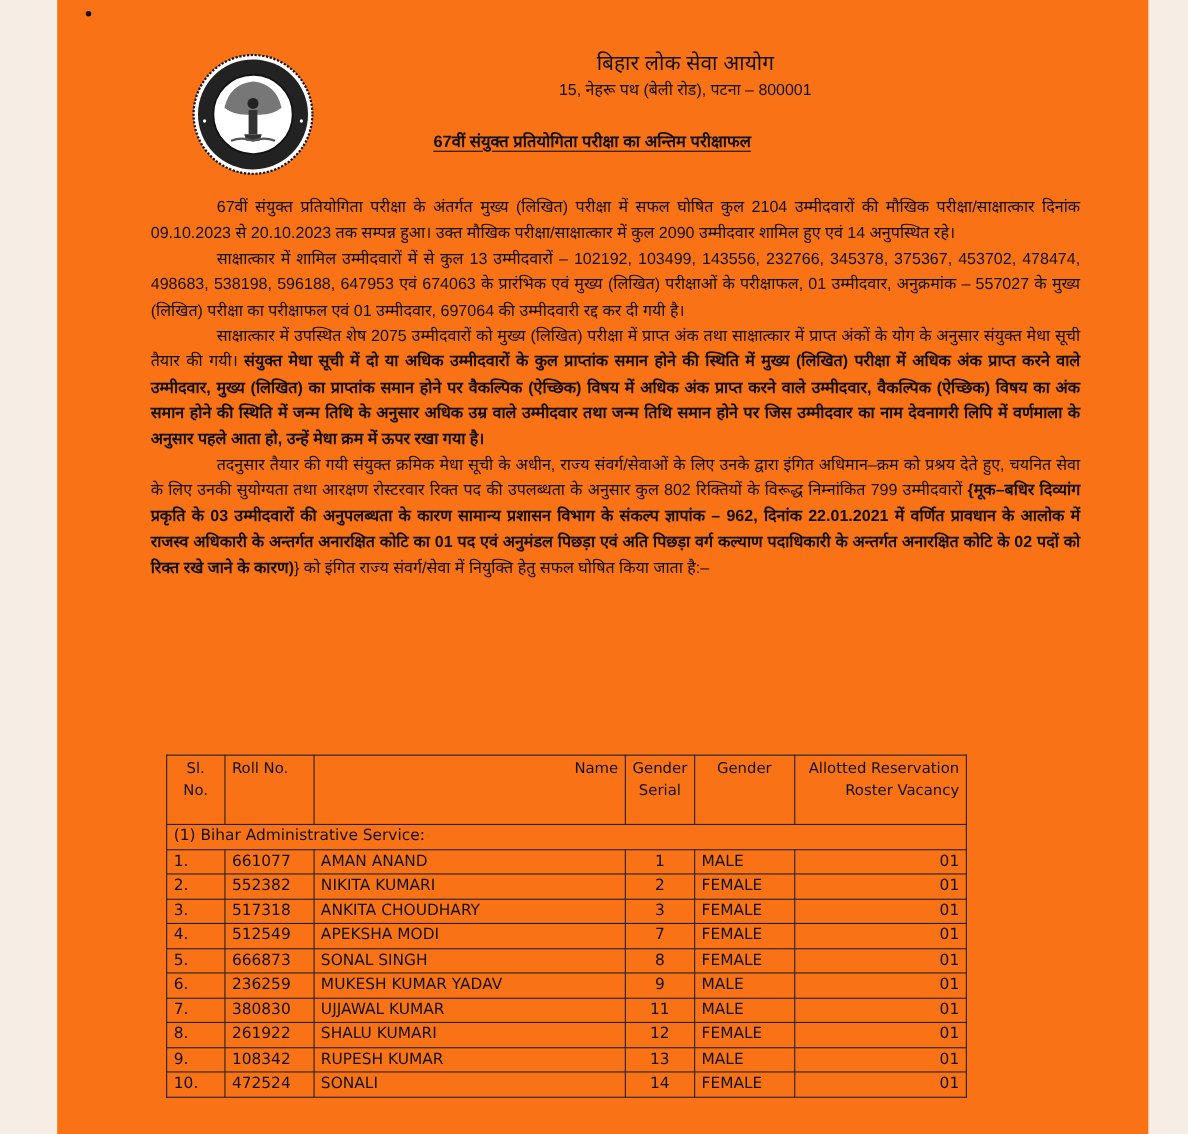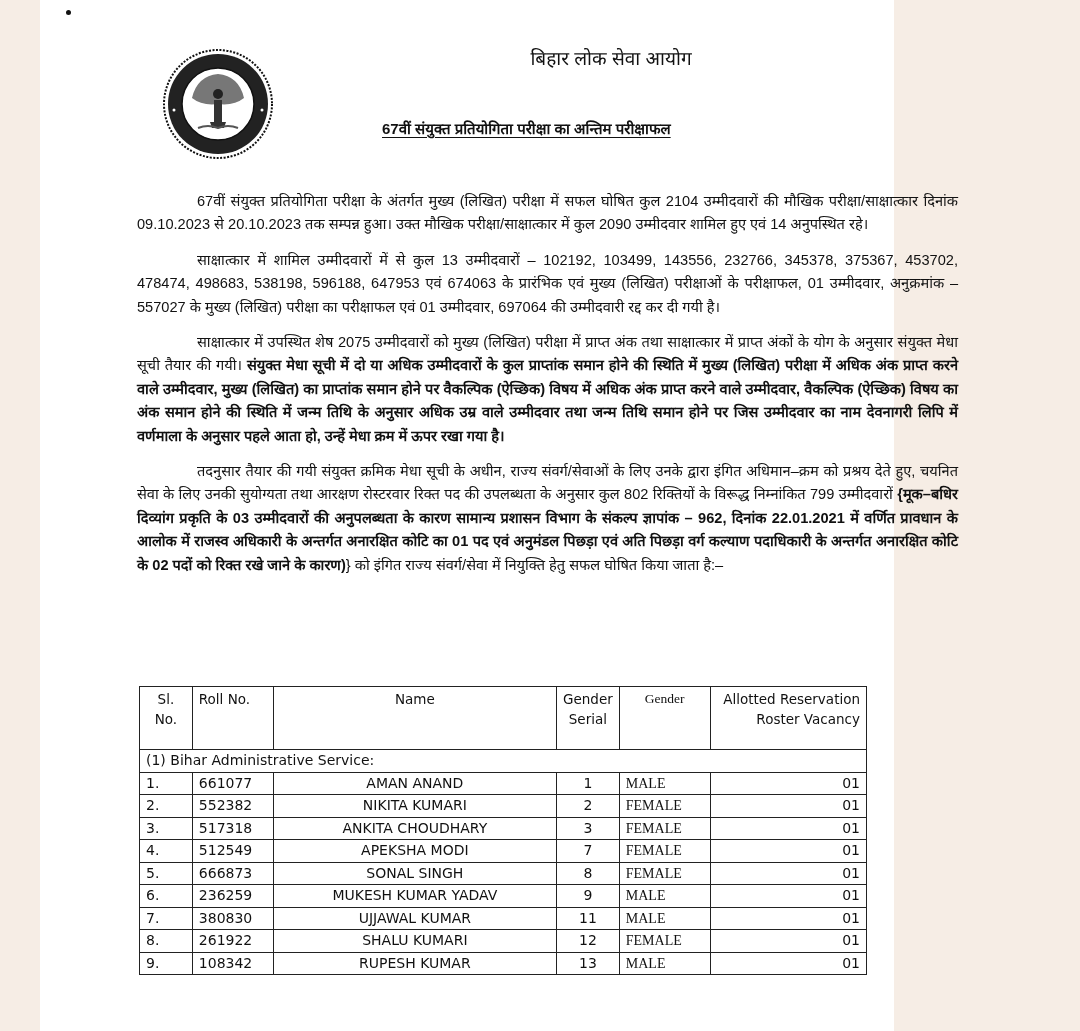--- a/index.html
+++ b/index.html
@@ -4,22 +4,22 @@
 <style>
   html, body { margin: 0; padding: 0; }
   body {
     width: 1080px; height: 1031px; overflow: hidden;
     background: #f6ede5;
     font-family: "Liberation Sans", "DejaVu Sans", sans-serif;
     color: #111;
     position: relative;
   }
   .page {
-    position: absolute; left: 40px; top: 0; width: 854px; height: 1031px;
-    background: #ffffff;
+    position: absolute; left: 52px; top: 0; width: 992px; height: 1031px;
+    background: #f97316;
   }
   .dot {
     position: absolute; left: 26px; top: 10px; width: 5px; height: 5px;
     border-radius: 50%; background: #111;
   }
   .logo {
     position: absolute; left: 122px; top: 48px; width: 112px; height: 112px;
   }
   .hdr-org {
     position: absolute; left: 0; width: 992px; top: 47px; text-align: center;
@@ -29,39 +29,39 @@
   .hdr-org .addr { display: block; font-size: 14.5px; line-height: 22px; }
   .title {
     position: absolute; left: 342px; top: 118px;
     font-size: 15px; font-weight: bold; text-decoration: underline;
     text-underline-offset: 3px;
   }
   .body-text {
     position: absolute; left: 85px; width: 845px; top: 178px;
     font-size: 14.6px; line-height: 23.4px; text-align: justify;
   }
-  .body-text p { margin: 12px; text-indent: 60px; }
+  .body-text p { margin: 0; text-indent: 60px; }
   .body-text b { font-weight: bold; }
   table.result {
     position: absolute; left: 99px; top: 686px; width: 728px;
     border-collapse: collapse;
     font-family: "DejaVu Sans", "Liberation Sans", sans-serif;
     font-size: 13.5px;
   }
   table.result th, table.result td {
     border: 1.5px solid #222; padding: 0 6px; vertical-align: top;
     font-weight: normal;
   }
   table.result th { line-height: 20px; padding-top: 2px; padding-bottom: 2px; height: 58px; }
   table.result td { height: 21.5px; line-height: 21px; font-size: 14px; }
   .c-sl { width: 40px; text-align: left; margin-top: 28px; }
   .c-roll { width: 68px; text-align: left; }
-  .c-name { width: 272px; text-align: center; }
+  .c-name { width: 272px; text-align: left; }
   .c-merit { width: 48px; text-align: center; }
-  .c-gender { width: 78px; text-align: left; font-family: Liberation Serif, serif; }
+  .c-gender { width: 78px; text-align: left; }
   .c-vac { width: 144px; text-align: right; }
   th.c-sl { text-align: center; }
   th.c-gender { text-align: center; }
   .section-row td { font-weight: bold; font-size: 15px; }
 </style>
 </head>
 <body>
 
 <div class="page">
   <span class="dot"></span>
@@ -74,37 +74,38 @@
     <rect x="52" y="52" width="8" height="22" fill="#333"></rect>
     <path d="M48 74 L64 74 L62 80 L50 80 Z" fill="#333"></path>
     <path d="M36 80 Q46 76 56 80 Q66 76 76 80" stroke="#555" stroke-width="2" fill="none"></path>
     <circle cx="56" cy="46" r="5" fill="#222"></circle>
     <circle cx="12" cy="62" r="1.5" fill="#fff"></circle>
     <circle cx="100" cy="62" r="1.5" fill="#fff"></circle>
   </svg>
 
   <div class="hdr-org">
     <span class="org">बिहार लोक सेवा आयोग</span>
+    <span class="addr">15, नेहरू पथ (बेली रोड), पटना – 800001</span>
   </div>
 
   <div class="title">67वीं संयुक्त प्रतियोगिता परीक्षा का अन्तिम परीक्षाफल</div>
 
   <div class="body-text">
     <p>67वीं संयुक्त प्रतियोगिता परीक्षा के अंतर्गत मुख्य (लिखित) परीक्षा में सफल घोषित कुल 2104 उम्मीदवारों की मौखिक परीक्षा/साक्षात्कार दिनांक 09.10.2023 से 20.10.2023 तक सम्पन्न हुआ। उक्त मौखिक परीक्षा/साक्षात्कार में कुल 2090 उम्मीदवार शामिल हुए एवं 14 अनुपस्थित रहे।</p>
     <p>साक्षात्कार में शामिल उम्मीदवारों में से कुल 13 उम्मीदवारों – 102192, 103499, 143556, 232766, 345378, 375367, 453702, 478474, 498683, 538198, 596188, 647953 एवं 674063 के प्रारंभिक एवं मुख्य (लिखित) परीक्षाओं के परीक्षाफल, 01 उम्मीदवार, अनुक्रमांक – 557027 के मुख्य (लिखित) परीक्षा का परीक्षाफल एवं 01 उम्मीदवार, 697064 की उम्मीदवारी रद्द कर दी गयी है।</p>
     <p><span>साक्षात्कार में उपस्थित शेष 2075 उम्मीदवारों को मुख्य (लिखित) परीक्षा में प्राप्त अंक तथा साक्षात्कार में प्राप्त अंकों के योग के अनुसार संयुक्त मेधा सूची तैयार की गयी।</span> <b>संयुक्त मेधा सूची में दो या अधिक उम्मीदवारों के कुल प्राप्तांक समान होने की स्थिति में मुख्य (लिखित) परीक्षा में अधिक अंक प्राप्त करने वाले उम्मीदवार, मुख्य (लिखित) का प्राप्तांक समान होने पर वैकल्पिक (ऐच्छिक) विषय में अधिक अंक प्राप्त करने वाले उम्मीदवार, वैकल्पिक (ऐच्छिक) विषय का अंक समान होने की स्थिति में जन्म तिथि के अनुसार अधिक उम्र वाले उम्मीदवार तथा जन्म तिथि समान होने पर जिस उम्मीदवार का नाम देवनागरी लिपि में वर्णमाला के अनुसार पहले आता हो, उन्हें मेधा क्रम में ऊपर रखा गया है।</b></p>
     <p><span>तदनुसार तैयार की गयी संयुक्त क्रमिक मेधा सूची के अधीन, राज्य संवर्ग/सेवाओं के लिए उनके द्वारा इंगित अधिमान–क्रम को प्रश्रय देते हुए, चयनित सेवा के लिए उनकी सुयोग्यता तथा आरक्षण रोस्टरवार रिक्त पद की उपलब्धता के अनुसार कुल 802 रिक्तियों के विरूद्ध निम्नांकित 799 उम्मीदवारों </span><b>{मूक–बधिर दिव्यांग प्रकृति के 03 उम्मीदवारों की अनुपलब्धता के कारण सामान्य प्रशासन विभाग के संकल्प ज्ञापांक – 962, दिनांक 22.01.2021 में वर्णित प्रावधान के आलोक में राजस्व अधिकारी के अन्तर्गत अनारक्षित कोटि का 01 पद एवं अनुमंडल पिछड़ा एवं अति पिछड़ा वर्ग कल्याण पदाधिकारी के अन्तर्गत अनारक्षित कोटि के 02 पदों को रिक्त रखे जाने के कारण)</b><span>} को इंगित राज्य संवर्ग/सेवा में नियुक्ति हेतु सफल घोषित किया जाता है:–</span></p>
   </div>
 
   <table class="result">
     <thead>
       <tr>
         <th class="c-sl">Sl. No.</th>
         <th class="c-roll">Roll No.</th>
-        <th class="c-name" style="text-align:center">Name</th>
+        <th class="c-name" style="text-align:right">Name</th>
         <th class="c-merit">Gender Serial</th>
         <th class="c-gender">Gender</th>
         <th class="c-vac">Allotted Reservation Roster Vacancy</th>
       </tr>
     </thead>
     <tbody id="tbody">
       <tr class="section-row">
         <td colspan="6">(1)  Bihar Administrative Service:</td>
       </tr>
     <tr>
@@ -172,15 +173,23 @@
           <td class="c-vac">01</td>
         </tr>
         <tr>
           <td class="c-sl">9.</td>
           <td class="c-roll">108342</td>
           <td class="c-name">RUPESH KUMAR</td>
           <td class="c-merit">13</td>
           <td class="c-gender">MALE</td>
           <td class="c-vac">01</td>
         </tr>
+        <tr>
+          <td class="c-sl">10.</td>
+          <td class="c-roll">472524</td>
+          <td class="c-name">SONALI</td>
+          <td class="c-merit">14</td>
+          <td class="c-gender">FEMALE</td>
+          <td class="c-vac">01</td>
+        </tr>
       </tbody>
   </table>
 </div>
 
 </body></html>

